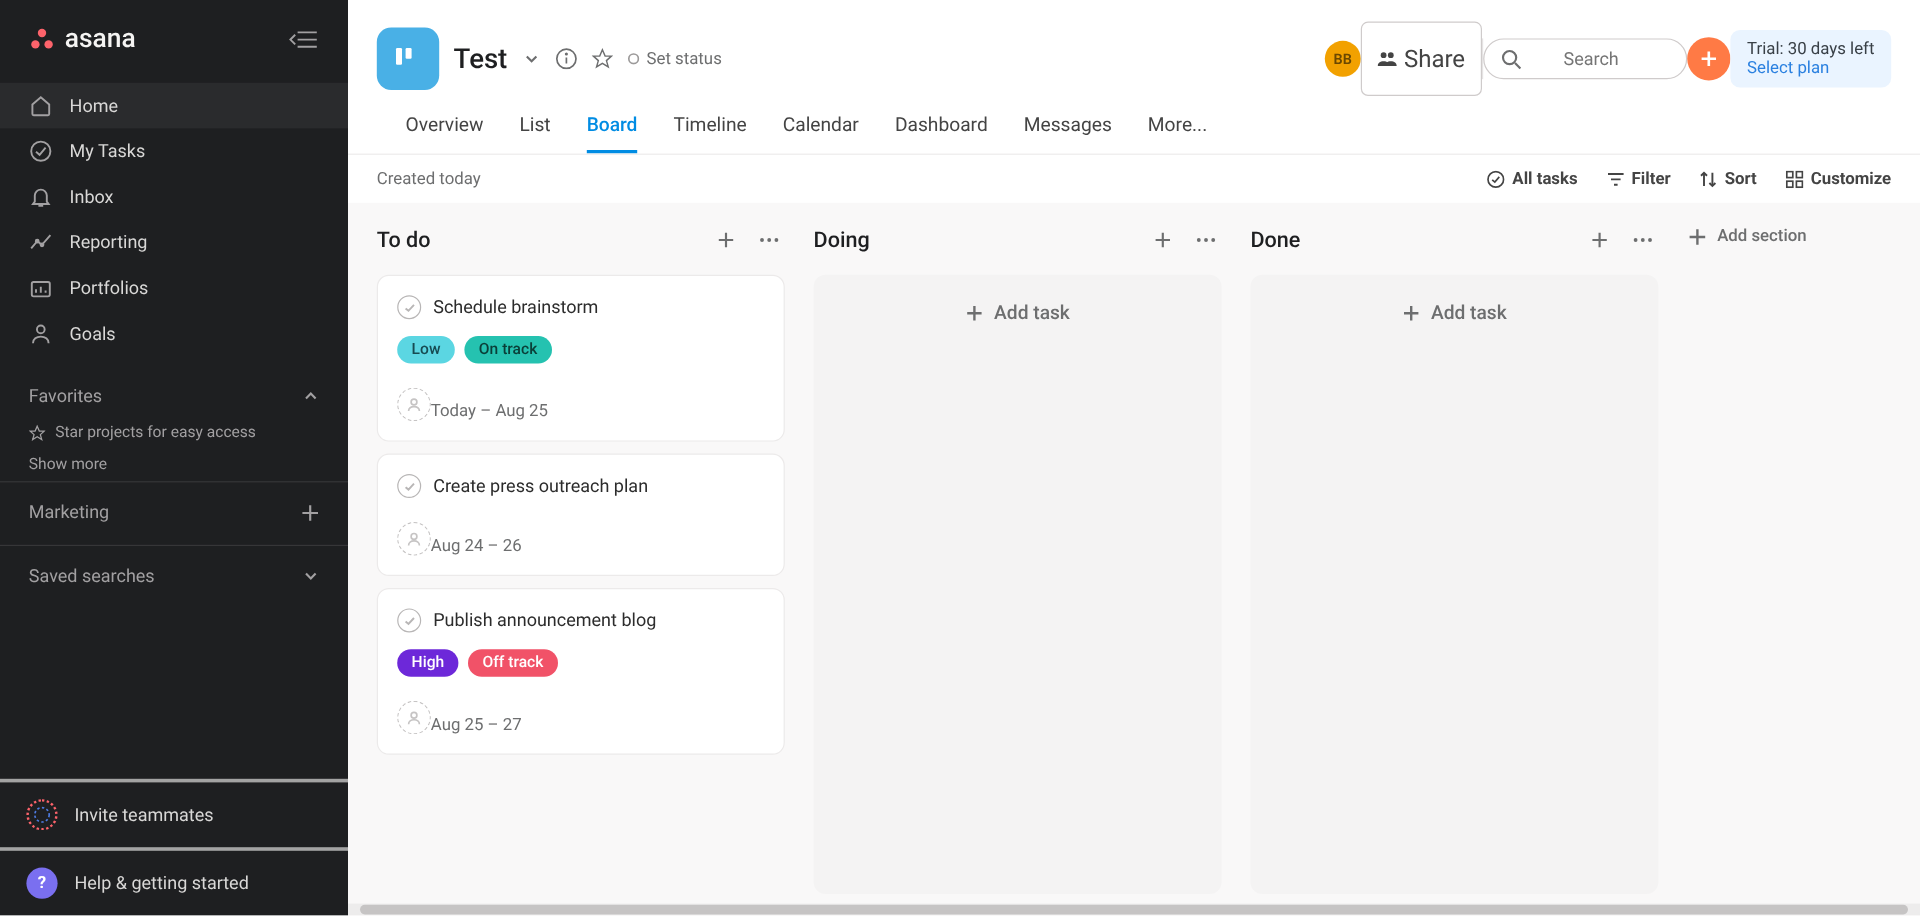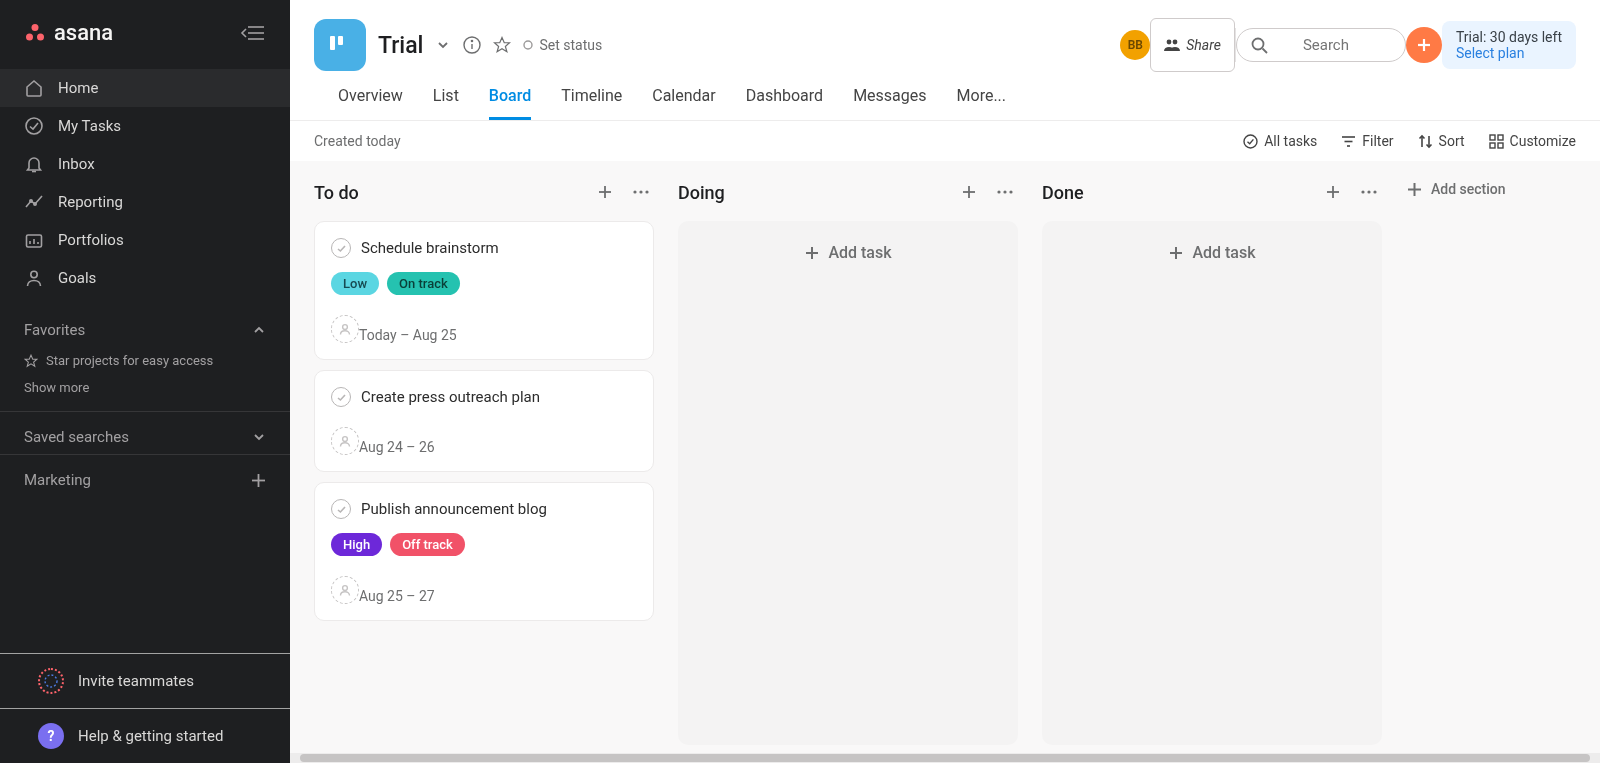--- a/index.html
+++ b/index.html
@@ -13,51 +13,51 @@
 .asana-logo-dots { display: flex; align-items: center; }
 .collapse-btn { color: #a2a0a2; cursor: pointer; }
 .nav-list { list-style: none; padding: 8px 0; }
 .nav-item { display: flex; align-items: center; gap: 14px; padding: 9px 24px; font-size: 15px; color: #d9d8d7; cursor: pointer; }
 .nav-item.active { background: #2a2b2d; }
 .nav-item .nav-icon { width: 20px; height: 20px; display: flex; align-items: center; justify-content: center; color: #a2a0a2; }
 .section-header { display: flex; align-items: center; justify-content: space-between; padding: 16px 24px 8px; font-size: 15px; color: #a2a0a2; cursor: pointer; }
 .section-header .chevron-or-plus { color: #a2a0a2; }
 .section-sub { padding: 6px 24px; font-size: 13px; color: #a2a0a2; display: flex; align-items: center; gap: 8px; }
 .sidebar-spacer { flex: 1; }
-.sidebar-bottom-item { display: flex; align-items: center; gap: 14px; padding: 14px 38px; font-size: 15px; color: #d9d8d7; cursor: pointer; border-top: 1px solid #a3a3a3; }
+.sidebar-bottom-item { display: flex; align-items: center; gap: 14px; padding: 14px 22px; font-size: 15px; color: #d9d8d7; cursor: pointer; border-top: 3px solid #a3a3a3; }
 .invite-icon { width: 26px; height: 26px; border-radius: 50%; border: 2px dotted #fc636b; display: flex; align-items: center; justify-content: center; position: relative; }
 .help-icon { width: 26px; height: 26px; border-radius: 50%; background: #7a6ff0; color: #fff; display: flex; align-items: center; justify-content: center; font-weight: 700; font-size: 14px; }
 
 
 .main { flex: 1; display: flex; flex-direction: column; background: #fff; min-width: 0; }
 .header { padding: 18px 24px 0; background: #fff; }
 .header-top { display: flex; align-items: center; gap: 12px; }
 .project-icon { width: 52px; height: 52px; border-radius: 12px; background: #49b0e6; display: flex; align-items: center; justify-content: center; color: #fff; flex-shrink: 0; }
 .project-title { font-size: 23px; font-weight: 500; }
 .project-chevron { color: #6d6e6f; }
 .header-status-btns { display: flex; align-items: center; gap: 12px; color: #6d6e6f; text-align: right; }
 .status-btn { display: flex; align-items: center; gap: 6px; font-size: 14px; color: #6d6e6f; cursor: pointer; }
 .header-right { margin-left: auto; display: flex; align-items: center; gap: 0; }
 .avatar { width: 30px; height: 30px; border-radius: 50%; background: #f2a100; color: #6b4800; font-size: 12px; font-weight: 600; display: flex; align-items: center; justify-content: center; }
-.share-btn { border: 1px solid #cfcbcb; border-radius: 6px; padding: 18px 13px; font-size: 14px; color: #444; display: flex; align-items: center; gap: 6px; cursor: pointer; background: #fff; font-style: italic; }
+.share-btn { border: 1px solid #cfcbcb; border-radius: 6px; padding: 18px 13px; font-size: 20px; color: #444; display: flex; align-items: center; gap: 6px; cursor: pointer; background: #fff; }
 .vr { width: 1px; height: 34px; background: #e5e3e3; }
 .search-box { display: flex; align-items: center; gap: 10px; border: 1px solid #cfcbcb; border-radius: 18px; padding: 7px 14px; width: 170px; color: #6d6e6f; }
 .search-box input { border: none; outline: none; font-size: 15px; width: 100%; color: #6d6e6f; background: transparent; margin-left: 25px; }
 .plus-global { width: 36px; height: 36px; border-radius: 50%; background: #ff7a45; color: #fff; display: flex; align-items: center; justify-content: center; cursor: pointer; }
 .trial-box { background: #eaf4ff; border-radius: 8px; padding: 8px 14px; display: flex; flex-direction: column; }
 .trial-line1 { font-size: 14px; color: #394047; }
 .trial-line2 { font-size: 14px; color: #2a80e0; cursor: pointer; }
 
 .tabs { display: flex; gap: 30px; padding: 14px 24px 0; font-size: 16px; color: #444; }
 .tab { padding-bottom: 12px; cursor: pointer; }
 .tab.active { color: #008ce3; border-bottom: 3px solid #008ce3; font-weight: 500; }
 
 .toolbar { display: flex; align-items: center; padding: 12px 24px; border-top: 1px solid #edecec; font-size: 14px; color: #6d6e6f; background: #fff; text-align: center; }
 .toolbar-left { }
-.toolbar-right { margin-left: auto; display: flex; gap: 24px; }
+.toolbar-right { margin-left: auto; display: flex; gap: 24px; font-weight: bold; }
 .toolbar-btn { display: flex; align-items: center; gap: 6px; cursor: pointer; color: #444; }
 
 
 .board { flex: 1; background: #f9f8f8; padding: 18px 24px; display: flex; gap: 24px; overflow-x: auto; position: relative; }
 .column { width: 340px; flex-shrink: 0; display: flex; flex-direction: column; }
 .column-header { display: flex; align-items: center; gap: 10px; margin-bottom: 16px; }
 .column-title { font-size: 18px; font-weight: 500; flex: 1; }
 .column-header .icon-btn { width: 26px; height: 26px; display: flex; align-items: center; justify-content: center; color: #6d6e6f; cursor: pointer; }
 .card-list { display: flex; flex-direction: column; gap: 10px; }
 .card { background: #fff; border: 1px solid #eceaea; border-radius: 10px; padding: 16px; }
@@ -174,35 +174,35 @@
       <svg width="14" height="14" viewBox="0 0 24 24" fill="none" stroke="currentColor" stroke-width="1.8">
           <polygon points="12,2 15,9 22,9 16.5,14 18.5,21 12,17 5.5,21 7.5,14 2,9 9,9"></polygon>
         </svg>
     </span>
     <span>Star projects for easy access</span>
   </div>
   <div class="section-sub">
     <span>Show more</span>
   </div>
 
-  <div class="section-header" style="border-top:1px solid #363638; margin-top:10px;">
-    <span>Saved searches</span>
-    <span class="chevron-or-plus">
-      <svg width="14" height="14" viewBox="0 0 14 14" stroke="currentColor" stroke-width="1.8" fill="none">
-          <polyline points="3,5 7,9 11,5"></polyline>
-        </svg>
-    </span>
-  </div>
-
   <div class="section-header" style="border-top:1px solid #363638;">
     <span>Marketing</span>
     <span class="chevron-or-plus">
       <svg width="15" height="15" viewBox="0 0 15 15" stroke="currentColor" stroke-width="1.8">
           <line x1="7.5" y1="1" x2="7.5" y2="14"></line>
           <line x1="1" y1="7.5" x2="14" y2="7.5"></line>
+        </svg>
+    </span>
+  </div>
+
+  <div class="section-header" style="border-top:1px solid #363638; margin-top:10px;">
+    <span>Saved searches</span>
+    <span class="chevron-or-plus">
+      <svg width="14" height="14" viewBox="0 0 14 14" stroke="currentColor" stroke-width="1.8" fill="none">
+          <polyline points="3,5 7,9 11,5"></polyline>
         </svg>
     </span>
   </div>
 
   <div class="sidebar-spacer"></div>
 
   <div class="sidebar-bottom-item">
     <span class="invite-icon">
       <svg width="16" height="16" viewBox="0 0 16 16">
           <circle cx="8" cy="8" r="6" fill="none" stroke="#4d7adf" stroke-width="1.4" stroke-dasharray="2 2"></circle>
@@ -219,21 +219,21 @@
 <main class="main">
   <div class="header">
     <div class="header-top">
       <div class="project-icon">
         <svg width="26" height="26" viewBox="0 0 26 26" fill="#fff">
             <rect x="3" y="4" width="5" height="14" rx="1"></rect>
             <rect x="11" y="4" width="5" height="9" rx="1"></rect>
             <rect x="19" y="4" width="4" height="18" rx="1" opacity="0"></rect>
           </svg>
       </div>
-      <span class="project-title">Trial</span>
+      <span class="project-title">Test</span>
       <span class="project-chevron">
         <svg width="16" height="16" viewBox="0 0 16 16" stroke="currentColor" stroke-width="1.8" fill="none">
             <polyline points="4,6 8,10 12,6"></polyline>
           </svg>
       </span>
       <div class="header-status-btns">
         <span>
           <svg width="18" height="18" viewBox="0 0 18 18" fill="none" stroke="currentColor" stroke-width="1.4">
               <circle cx="9" cy="9" r="8"></circle>
               <line x1="9" y1="8" x2="9" y2="13"></line>

